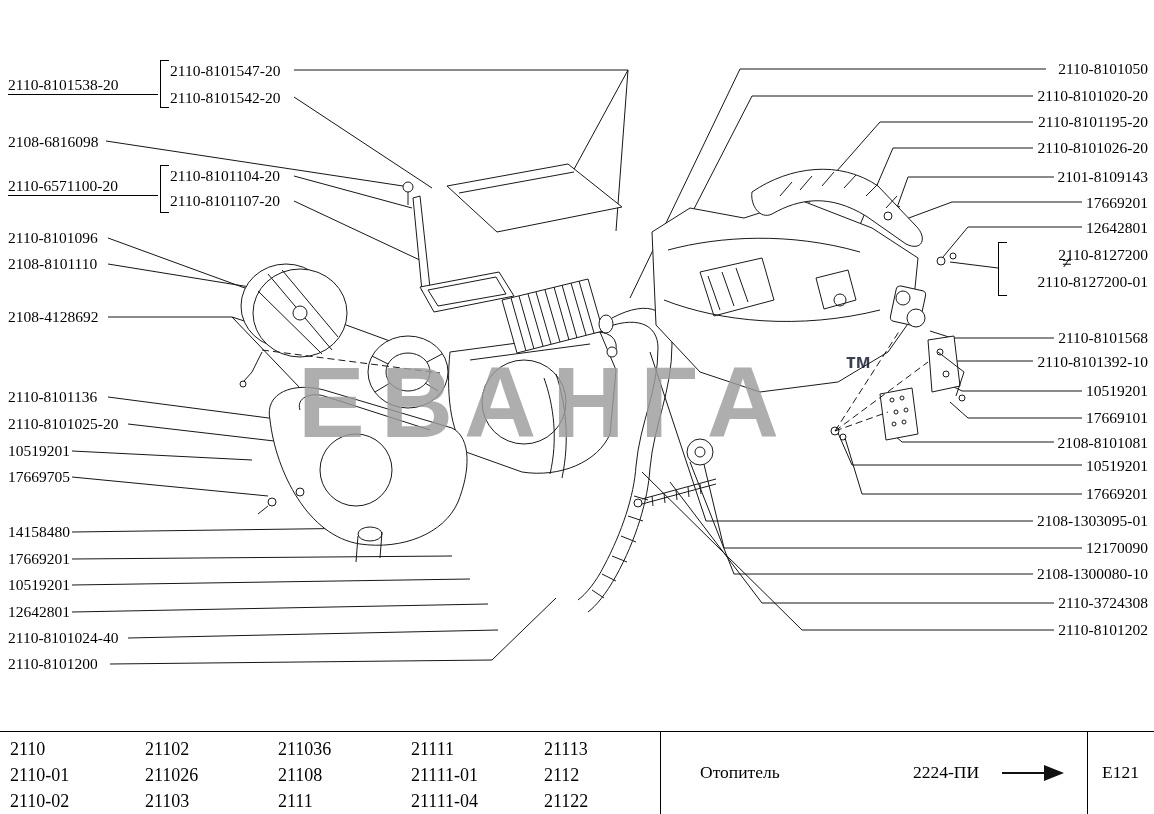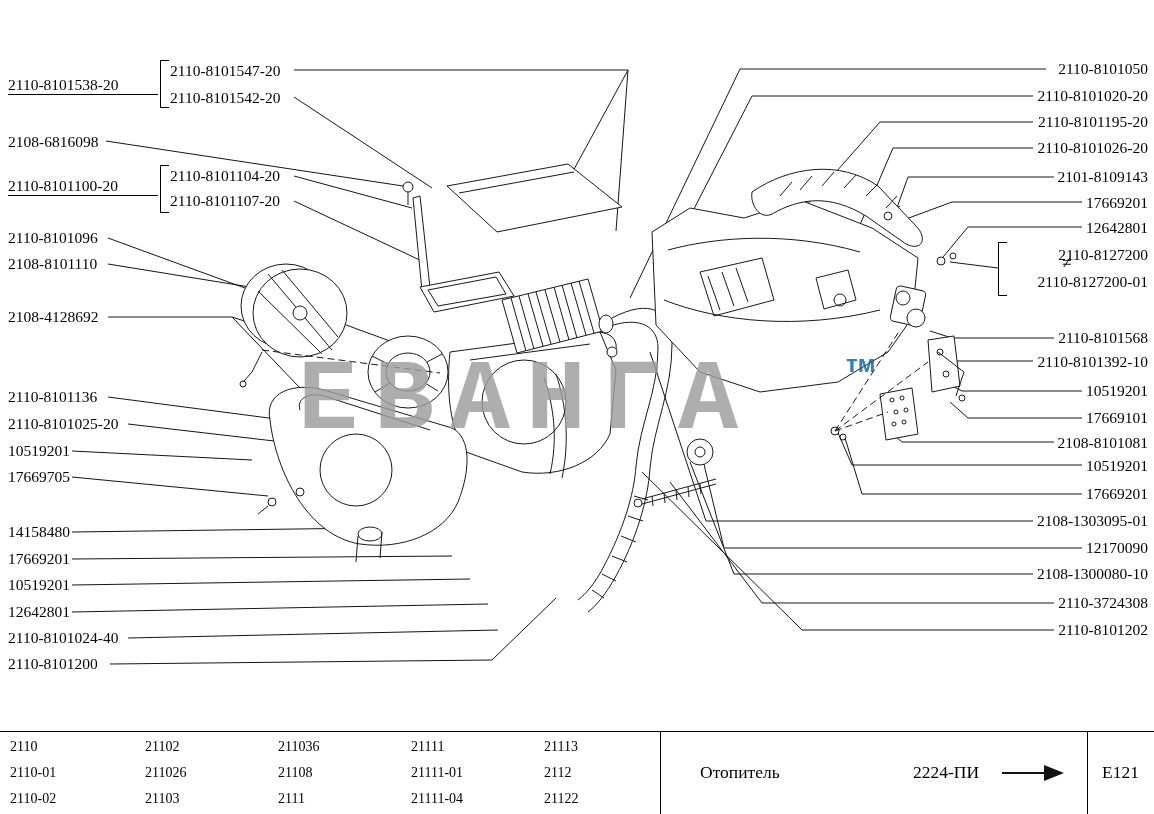--- a/index.html
+++ b/index.html
@@ -3,26 +3,26 @@
 <meta charset="utf-8">
 <style>
   *{margin:0;padding:0;box-sizing:border-box}
   html,body{width:1154px;height:814px}
   body{position:relative;background:#fff;font-family:"Liberation Serif",serif;color:#000;overflow:hidden}
   .lbl{position:absolute;font-size:15.5px;line-height:18px;white-space:nowrap;z-index:3}
   .lbl.right{right:6px;text-align:right}
   .lbl.u{width:150px;border-bottom:1.2px solid #000}
   .bracket{position:absolute;width:9px;border-left:1.5px solid #000;border-top:1.5px solid #000;border-bottom:1.5px solid #000;z-index:3}
   svg.overlay{position:absolute;left:0;top:0;z-index:1}
-  .watermark{position:absolute;left:298px;top:352px;z-index:2;font-family:Liberation Mono, monospace;font-weight:bold;font-size:100px;line-height:1;letter-spacing:16px;color:#9d9d9d;opacity:.82;user-select:none}
-  .watermark-tm{position:absolute;left:846px;top:350px;z-index:2;font-family:"Liberation Sans",sans-serif;font-weight:bold;font-size:24px;color:#0369a1;opacity:.82}
+  .watermark{position:absolute;left:298px;top:352px;z-index:2;font-family:Liberation Sans, sans-serif;font-weight:bold;font-size:100px;line-height:1;letter-spacing:16px;color:#9d9d9d;opacity:.82;user-select:none}
+  .watermark-tm{position:absolute;left:846px;top:350px;z-index:2;font-family:"Liberation Sans",sans-serif;font-weight:bold;font-size:20px;color:#0f172a;opacity:.82}
   .neq{position:absolute;left:1062px;top:253px;font-size:17px;z-index:3}
   .footer-line{position:absolute;left:0;top:731px;width:1154px;border-top:1.6px solid #000;z-index:3}
   .vline{position:absolute;top:732px;height:82px;border-left:1.6px solid #000;z-index:3}
-  .cell{position:absolute;font-size:14px;white-space:nowrap;z-index:3}
+  .cell{position:absolute;font-size:18px;white-space:nowrap;z-index:3}
   .foot-bold{position:absolute;font-weight:normal;font-size:17.5px;white-space:nowrap;z-index:3}
 </style>
 </head>
 <body>
 
 <svg class="overlay" width="1154" height="814" viewBox="0 0 1154 814">
 
   <g stroke="#161616" stroke-width="1" fill="none">
 
     <polyline points="294,70 628,70 566,184"></polyline>
@@ -209,21 +209,21 @@
 </svg>
 
 <div class="watermark">ЕВАНГА</div>
 <div class="watermark-tm">тм</div>
 
 <div class="lbl u" style="left:8px;top:76px">2110-8101538-20</div>
 <div class="bracket" style="left:160px;top:60px;height:48px"></div>
 <div class="lbl" style="left:170px;top:62px">2110-8101547-20</div>
 <div class="lbl" style="left:170px;top:89px">2110-8101542-20</div>
 <div class="lbl" style="left:8px;top:133px">2108-6816098</div>
-<div class="lbl u" style="left:8px;top:177px">2110-8101100-20</div>
+<div class="lbl u" style="left:8px;top:177px">2110-6571100-20</div>
 <div class="bracket" style="left:160px;top:165px;height:48px"></div>
 <div class="lbl" style="left:170px;top:167px">2110-8101104-20</div>
 <div class="lbl" style="left:170px;top:192px">2110-8101107-20</div>
 <div class="lbl" style="left:8px;top:229px">2110-8101096</div>
 <div class="lbl" style="left:8px;top:255px">2108-8101110</div>
 <div class="lbl" style="left:8px;top:308px">2108-4128692</div>
 <div class="lbl" style="left:8px;top:388px">2110-8101136</div>
 <div class="lbl" style="left:8px;top:415px">2110-8101025-20</div>
 <div class="lbl" style="left:8px;top:442px">10519201</div>
 <div class="lbl" style="left:8px;top:468px">17669705</div>

